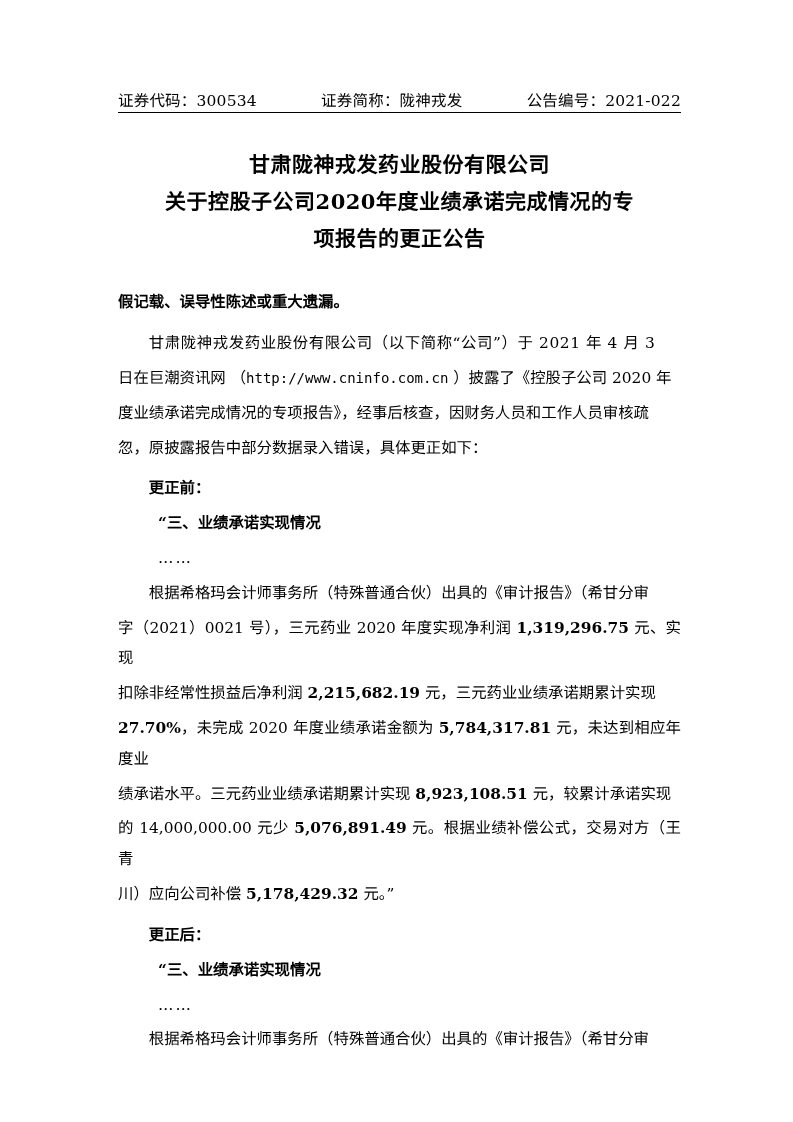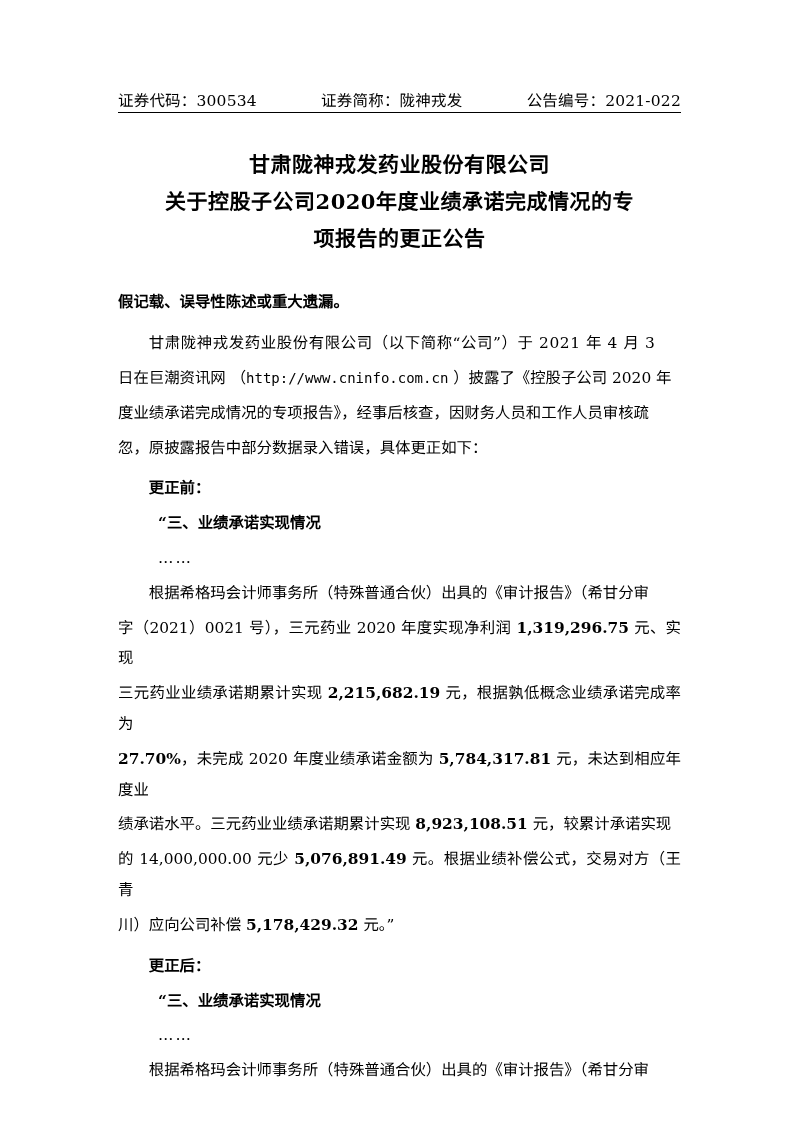--- a/index.html
+++ b/index.html
@@ -116,21 +116,21 @@
     <p><span>日在巨潮资讯网 （</span><span class="mono">http://www.cninfo.com.cn</span><span> ）披露了《控股子公司 2020 年</span></p>
     <p>度业绩承诺完成情况的专项报告》，经事后核查，因财务人员和工作人员审核疏</p>
     <p class="para-gap">忽，原披露报告中部分数据录入错误，具体更正如下：</p>
 
     <p class="indent2 bold sec-gap">更正前：</p>
     <p class="indent2 bold" style="text-indent:2.6em;">“三、业绩承诺实现情况</p>
     <p class="indent2 dots" style="text-indent:2.6em;">……</p>
 
     <p class="indent2">根据希格玛会计师事务所（特殊普通合伙）出具的《审计报告》（希甘分审</p>
     <p><span>字（2021）0021 号），三元药业 2020 年度实现净利润 </span><span class="bold">1,319,296.75</span><span> 元、实现</span></p>
-    <p><span>三元药业业绩承诺期累计实现 </span><span class="bold">2,215,682.19</span><span> 元，根据孰低概念业绩承诺完成率为</span></p>
+    <p><span>扣除非经常性损益后净利润 </span><span class="bold">2,215,682.19</span><span> 元，三元药业业绩承诺期累计实现</span></p>
     <p><span class="bold">27.70%</span><span>，未完成 2020 年度业绩承诺金额为 </span><span class="bold">5,784,317.81</span><span> 元，未达到相应年度业</span></p>
     <p><span>绩承诺水平。三元药业业绩承诺期累计实现 </span><span class="bold">8,923,108.51</span><span> 元，较累计承诺实现</span></p>
     <p><span>的 14,000,000.00 元少 </span><span class="bold">5,076,891.49</span><span> 元。根据业绩补偿公式，交易对方（王青</span></p>
     <p class="para-gap"><span>川）应向公司补偿 </span><span class="bold">5,178,429.32</span><span> 元。”</span></p>
 
     <p class="indent2 bold sec-gap">更正后：</p>
     <p class="indent2 bold" style="text-indent:2.6em;">“三、业绩承诺实现情况</p>
     <p class="indent2 dots" style="text-indent:2.6em;">……</p>
     <p class="indent2">根据希格玛会计师事务所（特殊普通合伙）出具的《审计报告》（希甘分审</p>
 

